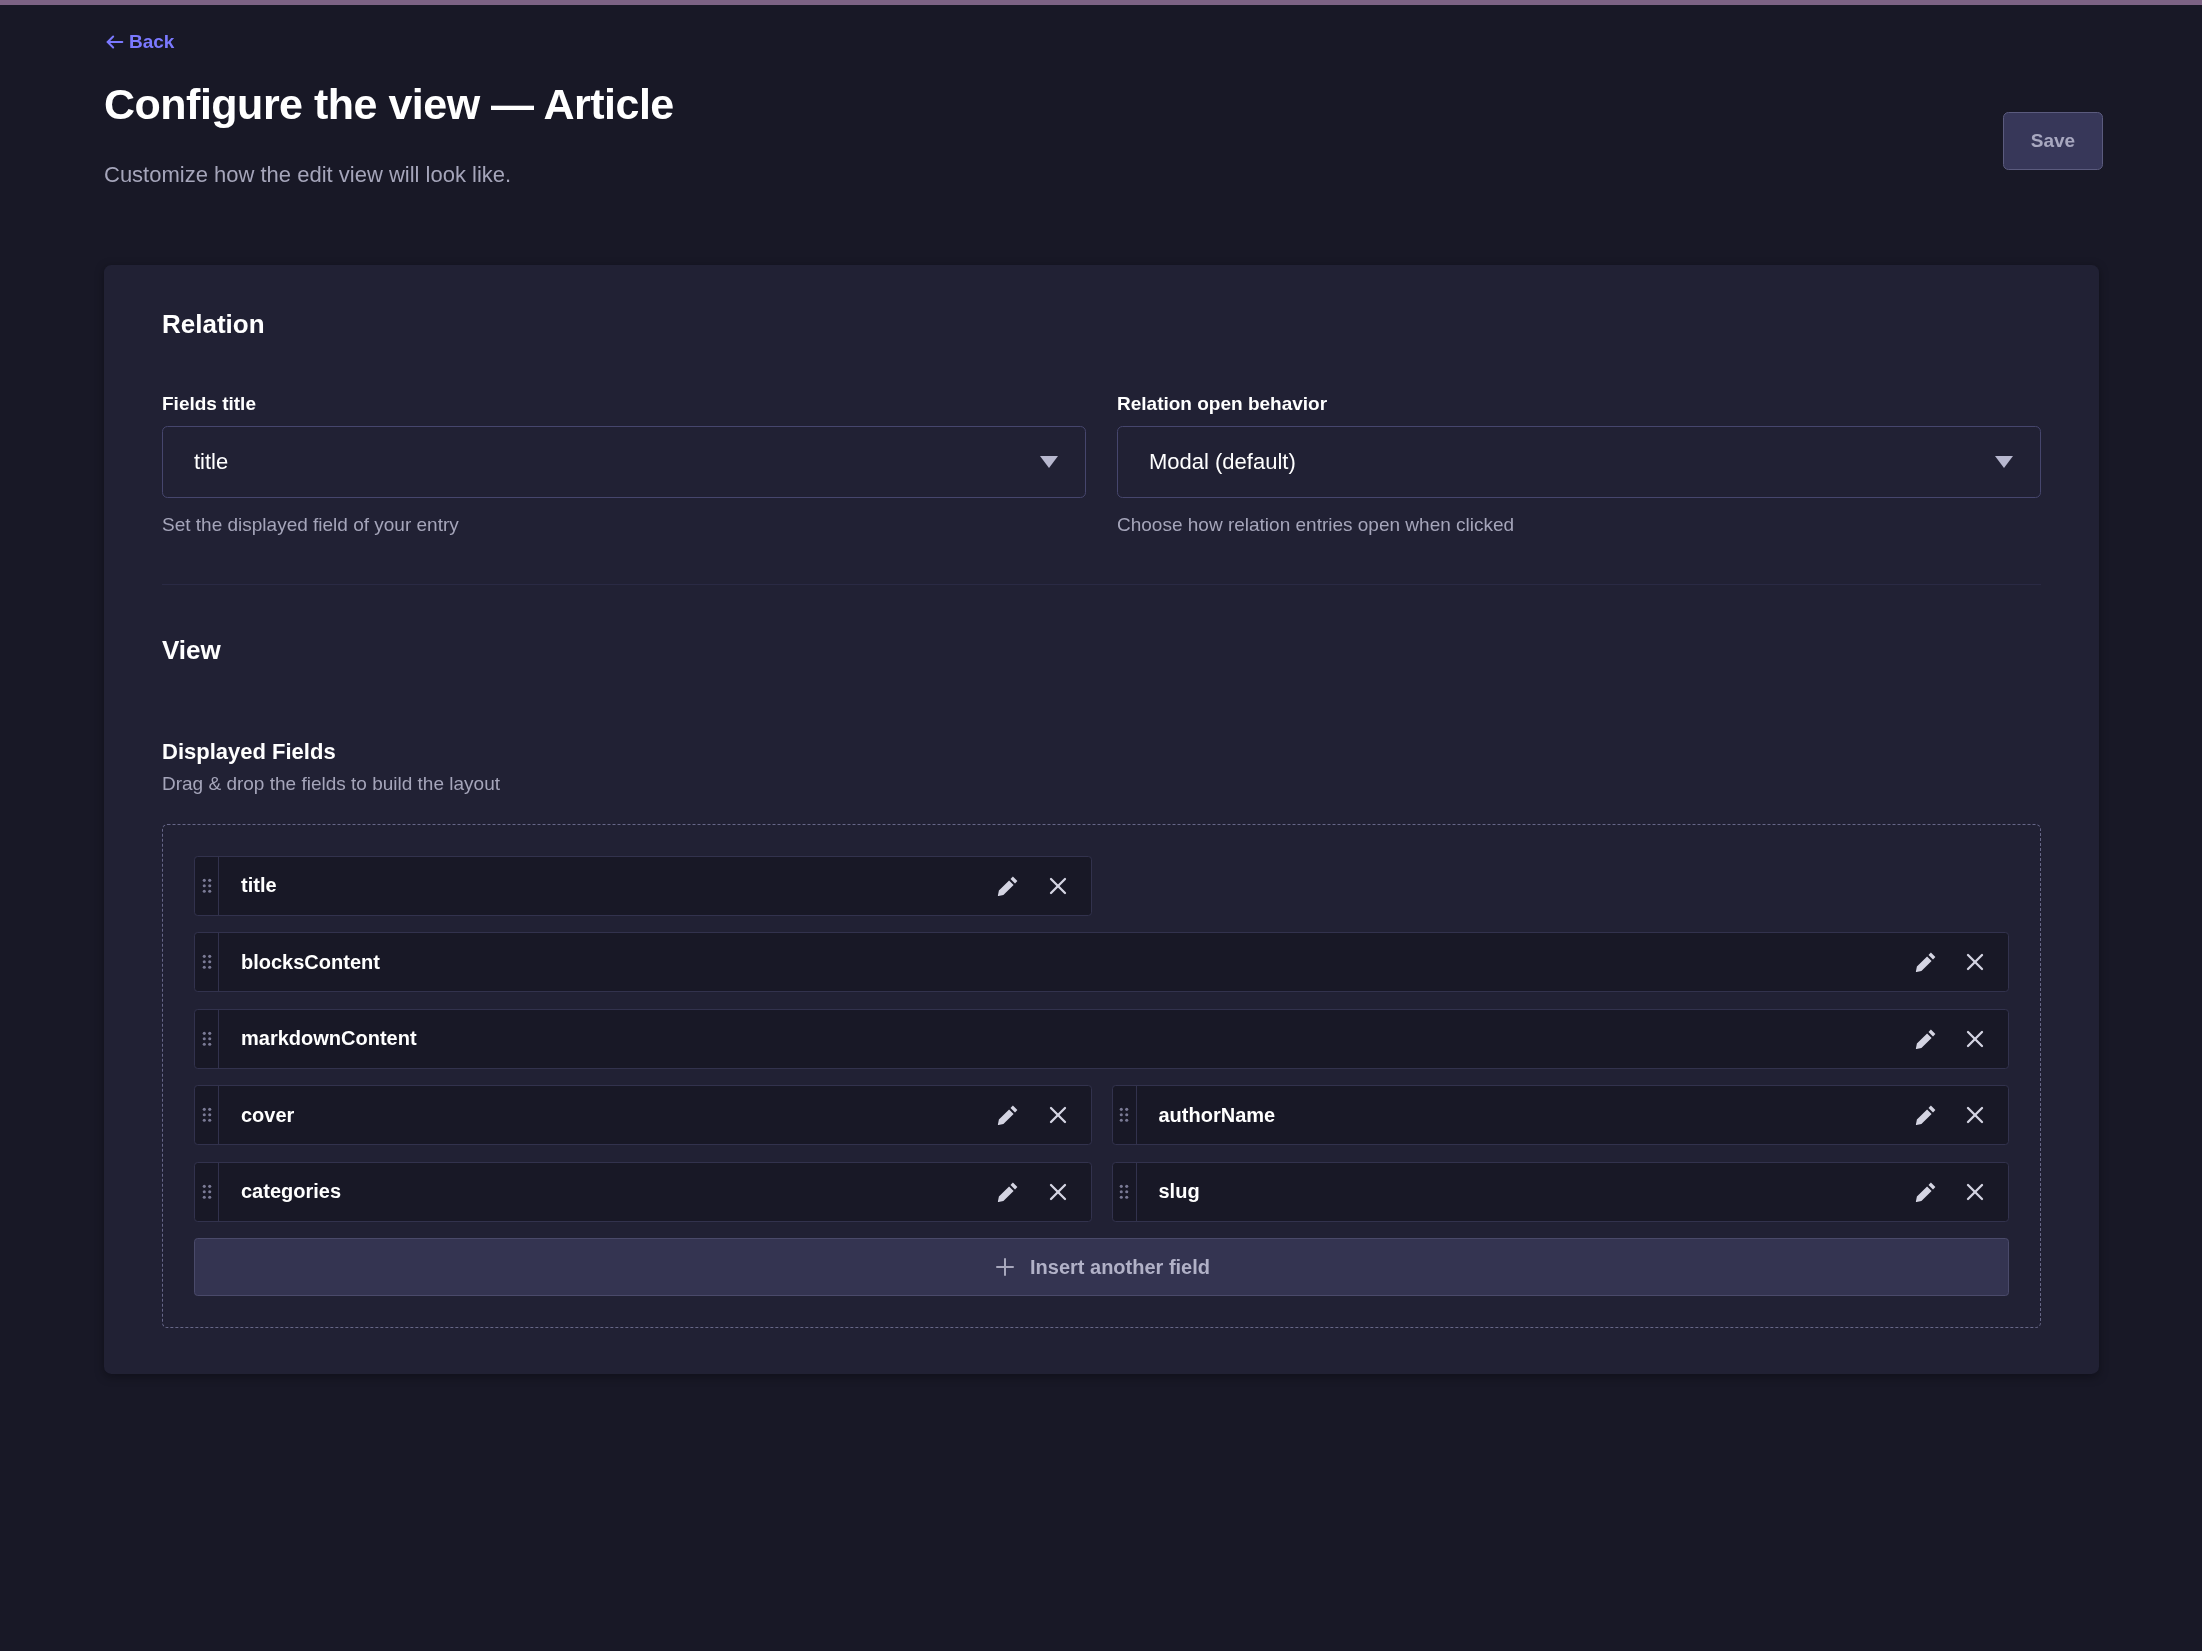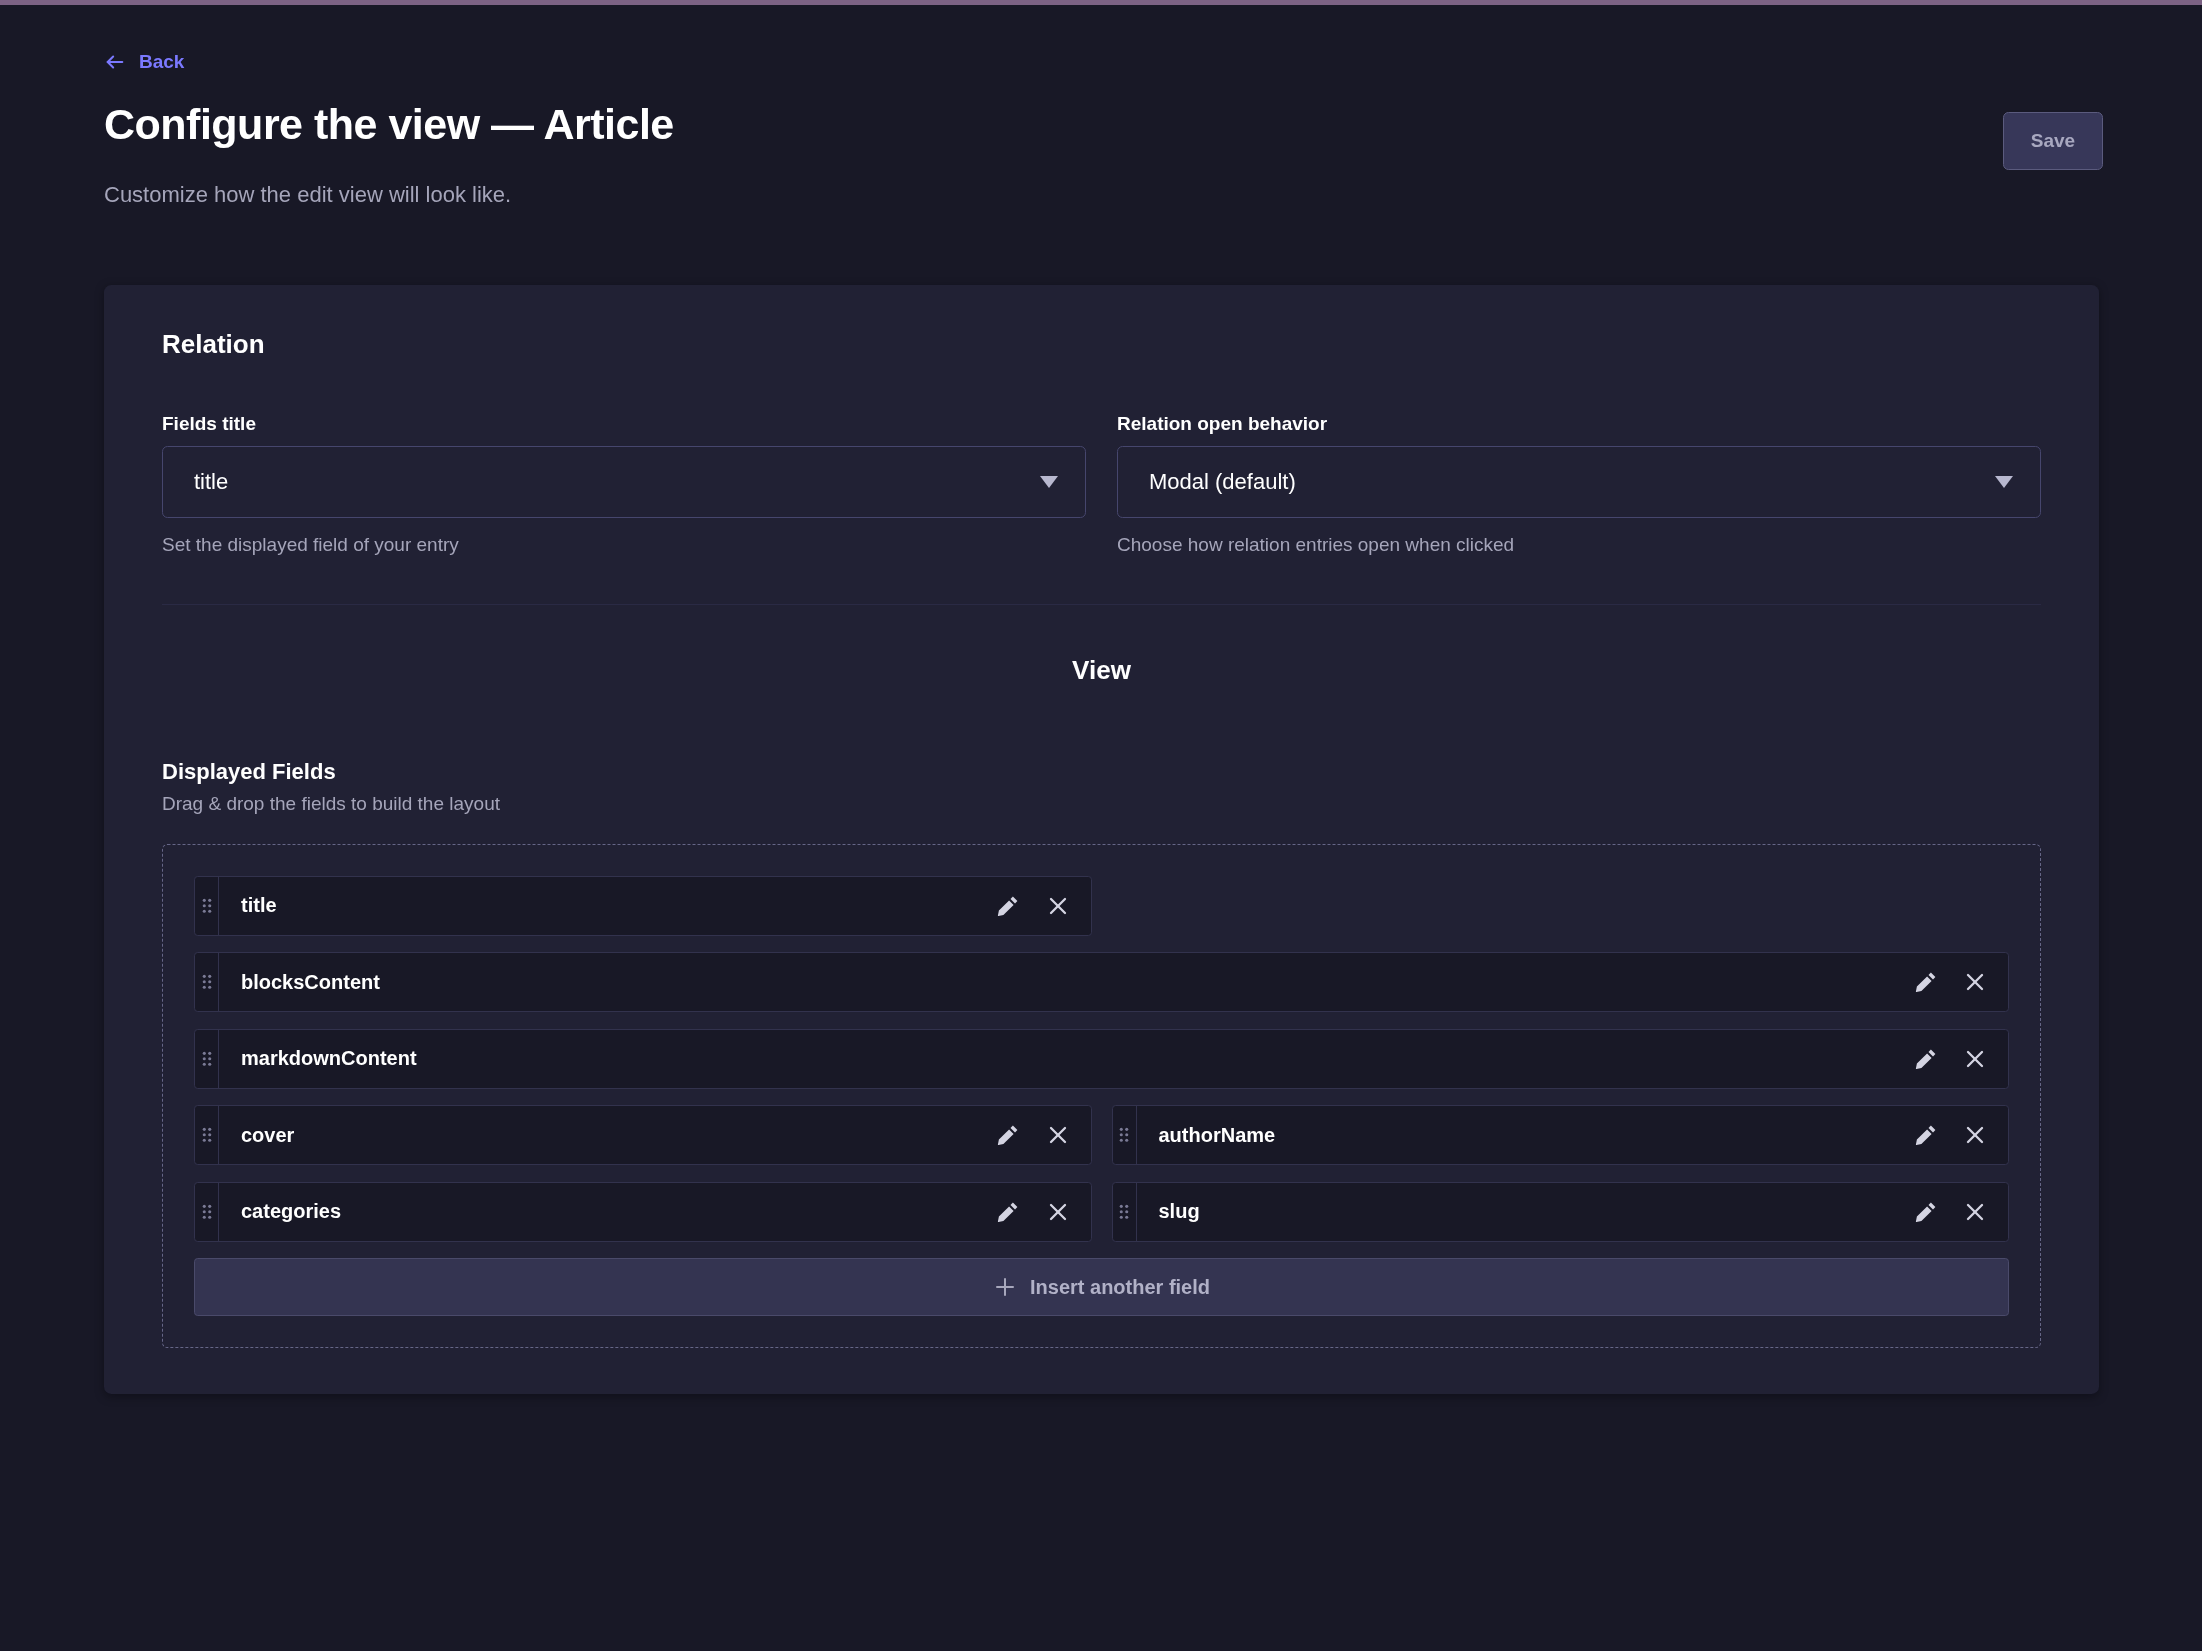--- a/index.html
+++ b/index.html
@@ -9,22 +9,22 @@
     font-family: "Liberation Sans", sans-serif;
     color: #ffffff;
     position: relative;
     overflow: hidden;
   }
   .top-strip { height: 4.6px; background: #7c6284; }
   .page { padding: 0 103px 0 104px; position: relative; }
 
   
   .back-link {
-    display: inline-flex; align-items: center; gap: 13px;
-    margin-top: 46px; color: #7b79ff;
+    display: inline-flex; align-items: center; gap: 3px;
+    margin-top: 26px; color: #7b79ff;
     font-size: 19px; font-weight: 600; cursor: pointer; text-decoration: none;
   }
   .back-link svg { width: 22px; height: 22px; }
   .page-title {
     margin-top: 24px; font-size: 43px; font-weight: 700; letter-spacing: -0.5px;
     color: #ffffff;
   }
   .page-subtitle { margin-top: 33px; font-size: 22px; color: #a5a5ba; }
   .save-btn {
     position: absolute; top: 107px; right: 99px;
@@ -52,21 +52,21 @@
     background: transparent;
   }
   .caret-down {
     width: 0; height: 0;
     border-left: 9.2px solid transparent; border-right: 9.2px solid transparent;
     border-top: 12px solid #b8b8cf;
   }
   .form-hint { margin-top: 16.5px; font-size: 19px; color: #a5a5ba; }
 
   .divider { height: 0.9px; background: #2a2a44; margin-top: 48px; }
-  .view-heading { margin-top: 50px; text-align: center; }
+  .view-heading { margin-top: 50px; }
 
   .df-title { margin-top: 73px; font-size: 22px; font-weight: 700; color: #ffffff; }
   .df-sub { margin-top: 8.3px; font-size: 19px; color: #a5a5ba; }
 
   
   .dashed-zone {
     margin-top: 28.5px; border: 0.9px dashed #666687; border-radius: 5.5px;
     padding: 31px;
   }
   .fields-row { display: flex; gap: 20px; margin-bottom: 16.5px; }

